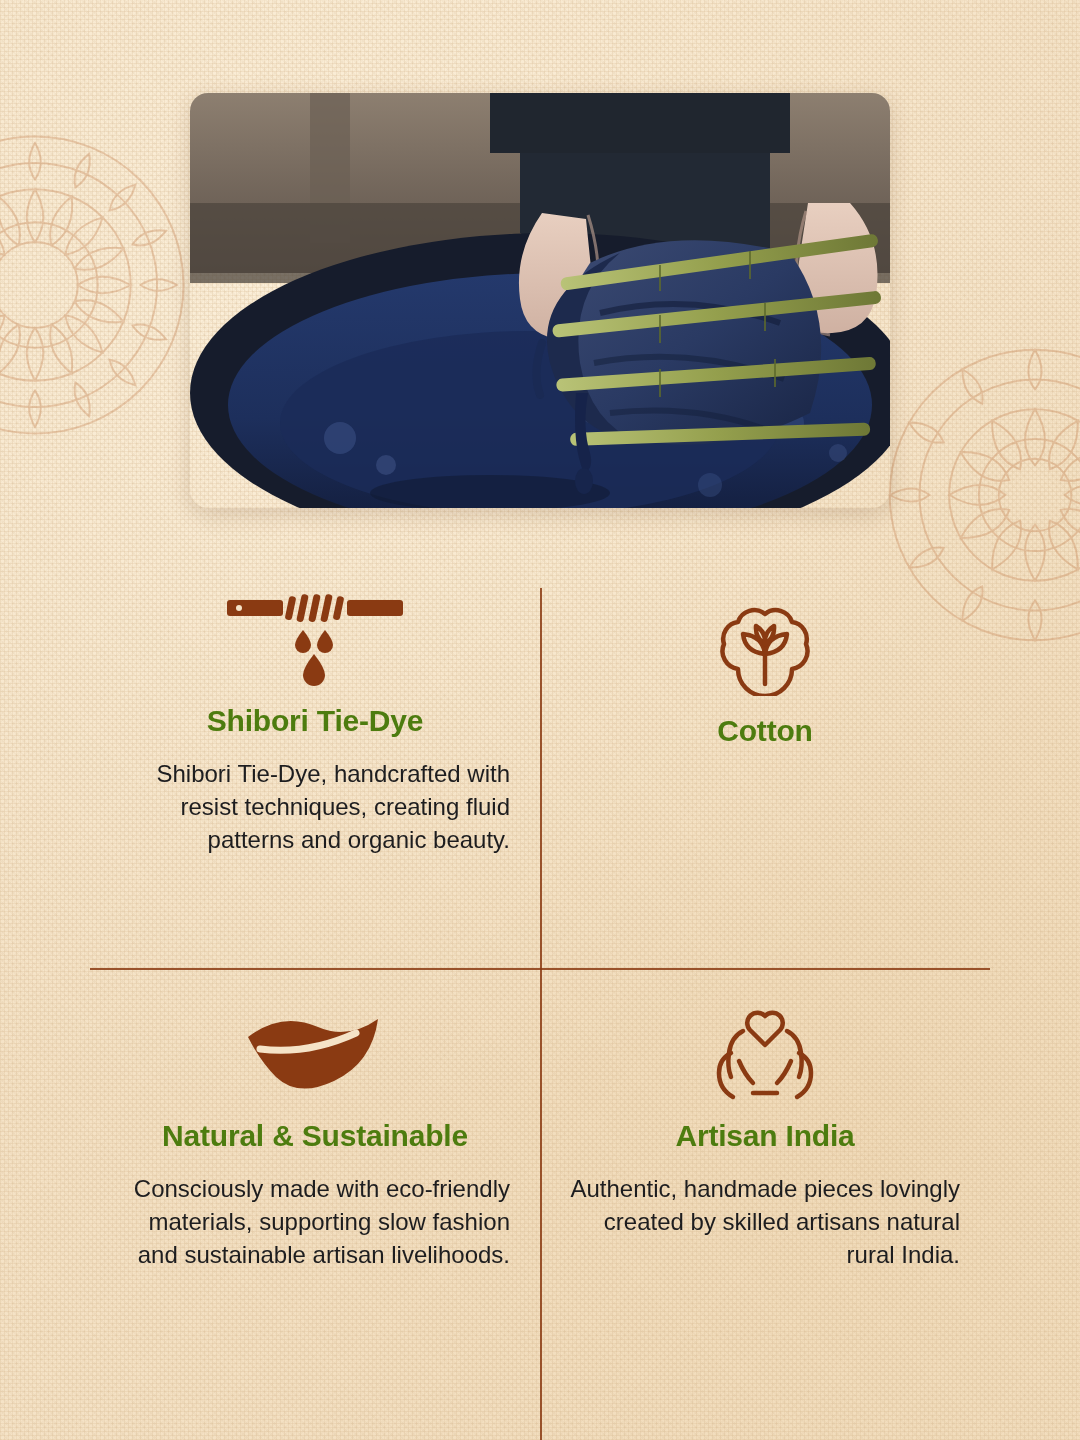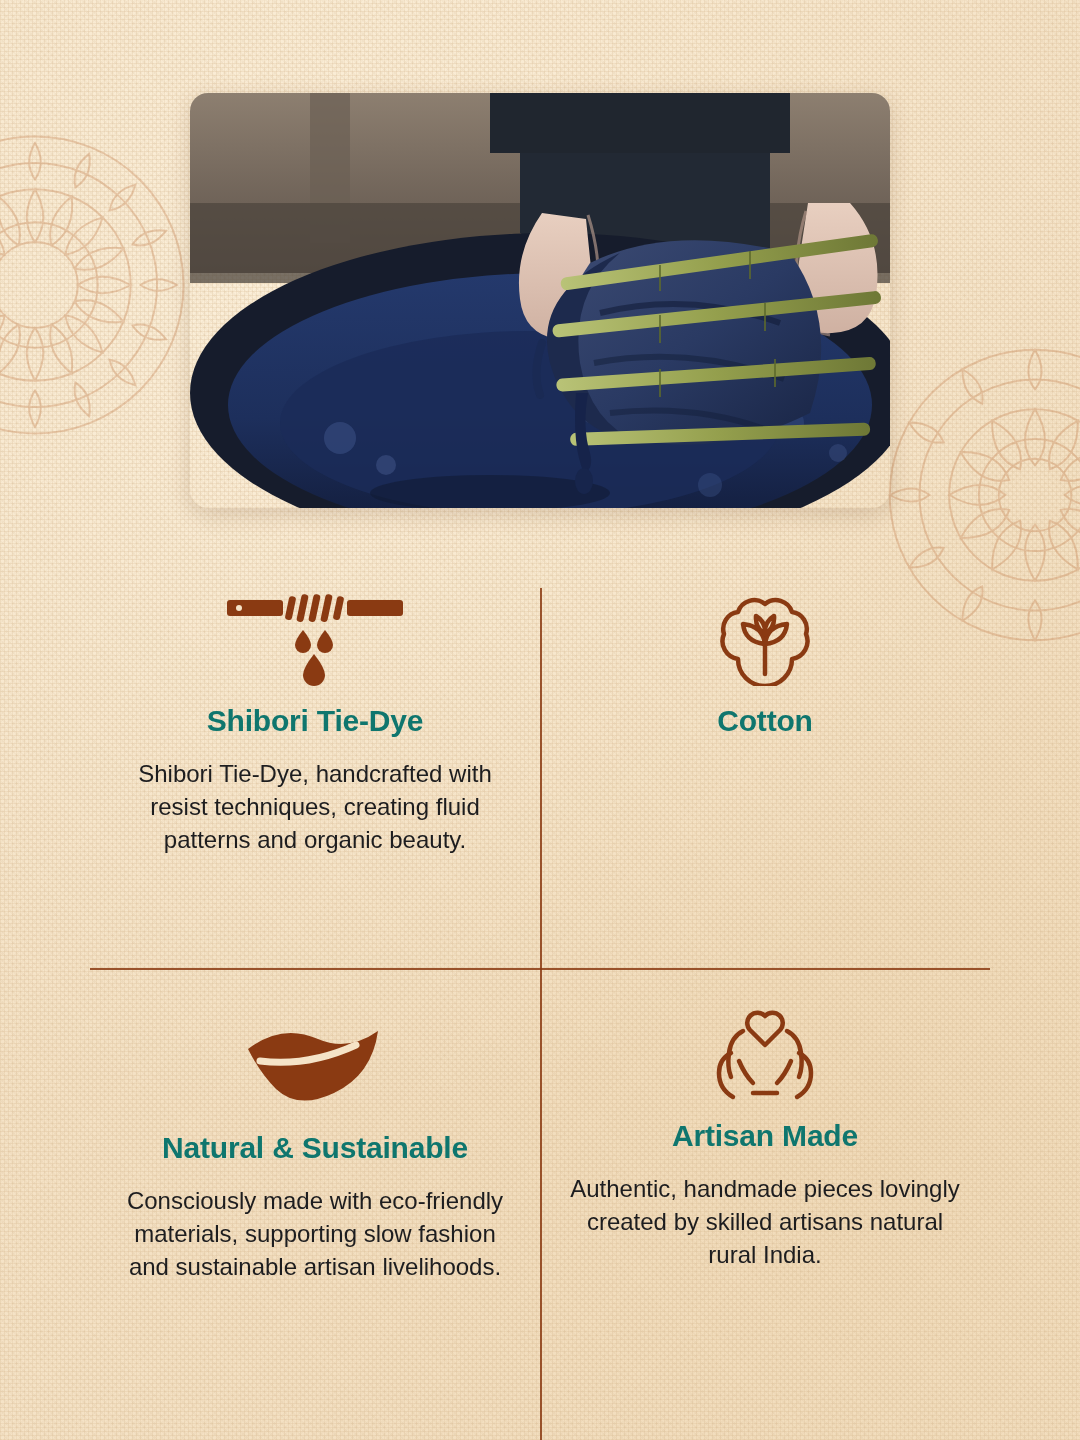--- a/index.html
+++ b/index.html
@@ -83,45 +83,46 @@
     opacity: 0.85;
   }
 
   .cell {
     position: absolute;
     width: 450px;
     padding: 0 26px;
     text-align: center;
   }
   .cell.c0 { left: 0;     top: 10px; }
-  .cell.c1 { left: 450px; top: 10px; }
-  .cell.c2 { left: 0;     top: 437px; }
+  .cell.c1 { left: 450px; top: 20px; }
+  .cell.c2 { left: 0;     top: 425px; }
   .cell.c3 { left: 450px; top: 425px; }
 
   .icon-wrap {
     height: 112px;
     display: flex;
     align-items: center;
     justify-content: center;
     color: #8a3a12;
   }
   .cell-title {
     font-size: 30px;
     font-weight: bold;
-    color: #0f766e;
+    color: #4d7c0f;
     letter-spacing: -0.2px;
     margin-top: 12px;
     margin-bottom: 20px;
   }
   .cell-desc {
     font-size: 24px;
     line-height: 1.37;
     color: #1d1d1f;
     max-width: 390px;
     margin: 0 auto;
+    text-align: right;
   }
 </style>
 </head>
 <body>
 
 <div class="page">
 
   <div class="bg-base"></div>
   <div class="bg-noise"></div>
 
@@ -396,18 +397,18 @@
           <path d="M60 44 l-15 -15 a10 10 0 0 1 15 -14 a10 10 0 0 1 15 14Z"></path>
           <path d="M38 30 q-12 6 -14 22 q-2 14 2 24"></path>
           <path d="M82 30 q12 6 14 22 q2 14 -2 24"></path>
           <path d="M26 52 q-12 6 -12 20 q0 16 14 24"></path>
           <path d="M94 52 q12 6 12 20 q0 16 -14 24"></path>
           <path d="M34 60 q6 14 14 22"></path>
           <path d="M86 60 q-6 14 -14 22"></path>
           <path d="M48 92 h24"></path>
         </svg>
       </div>
-      <div class="cell-title">Artisan Made</div>
+      <div class="cell-title">Artisan India</div>
       <div class="cell-desc">Authentic, handmade pieces lovingly created by skilled artisans natural rural India.</div>
     </div>
   </div>
 
 </div>
 
 </body></html>

